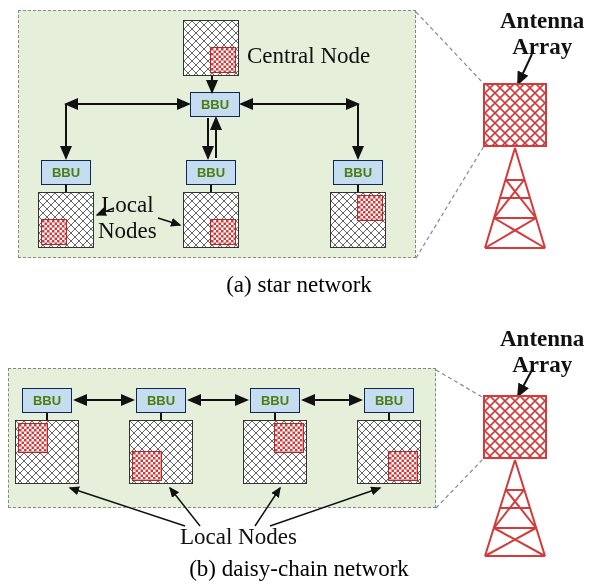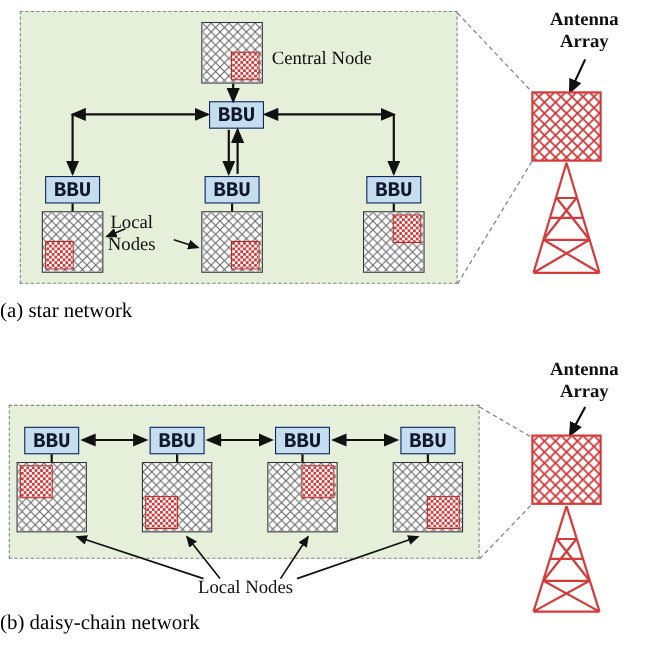--- a/index.html
+++ b/index.html
@@ -1,26 +1,26 @@
 <!DOCTYPE html>
 <html><head>
 <meta charset="utf-8">
 <style>
   *{box-sizing:border-box;margin:0;padding:0}
   body{font-family:"Times New Roman",serif;background:#fff;width:598px;height:588px;position:relative;font-size:16px}
   .panel{position:absolute;background:#e6efd9;border:1.5px dashed #888}
-  .caption{position:absolute;width:100%;text-align:left;font-size:19px}
-  .bbu{position:absolute;background:#c6ddef;border:1.5px solid #0c285b;display:flex;align-items:center;justify-content:center;font-weight:bold;font-size:19px;color:#0f172a;font-family:Liberation Mono, monospace}
+  .caption{position:absolute;width:100%;text-align:center;font-size:23px}
+  .bbu{position:absolute;background:#c6ddef;border:1.5px solid #0c285b;display:flex;align-items:center;justify-content:center;font-weight:bold;font-size:13px;color:#4d7c0f;font-family:Liberation Sans, sans-serif}
   .sq{position:absolute;width:56px;height:56px;border:1.5px solid #333;background:#fff}
   .sq.lg{width:64px;height:64px}
   .hatch{position:absolute;inset:0}
   .hatch svg{width:100%;height:100%;display:block}
   .subsq{position:absolute;width:26px;height:26px;border:1px solid #b92626}
   .subsq .hatch svg rect{fill:url(#rdots)}
-  .label{position:absolute;font-size:17px;color:#111;font-family:"Times New Roman",serif}
+  .label{position:absolute;font-size:23px;color:#111;font-family:"Times New Roman",serif}
   .bold{font-weight:bold}
   .arrow{position:absolute}
   .tower{position:absolute}
 </style>
 </head>
 <body>
 
 <svg width="0" height="0" style="position:absolute">
   <defs>
     <pattern id="xhatch" width="8" height="8" patternUnits="userSpaceOnUse">

